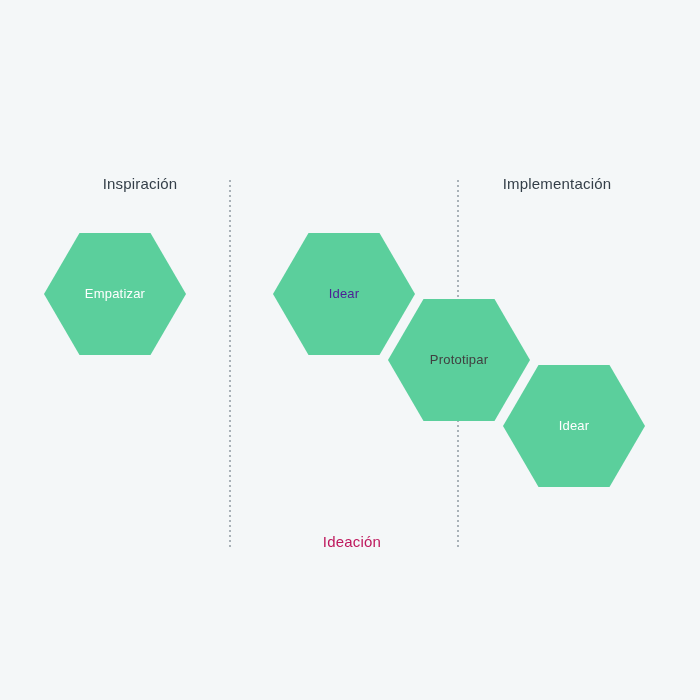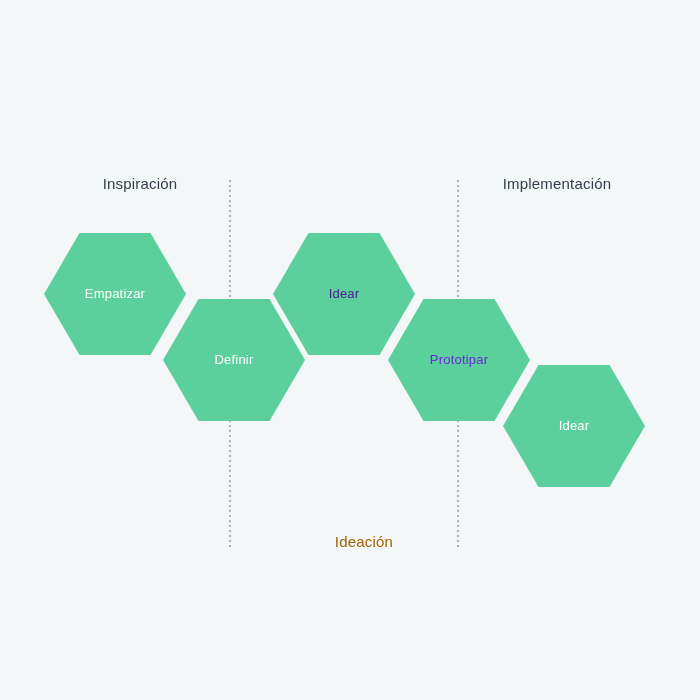--- a/index.html
+++ b/index.html
@@ -68,32 +68,29 @@
 </style>
 </head>
 <body style="background: rgb(244, 247, 248);">
 
 <div id="stage" style="background: rgb(244, 247, 248);">
 
   <div class="divider" style="height: 370px; left: 229px; top: 180px; background-image: linear-gradient(rgb(169, 178, 184) 0px, rgb(169, 178, 184) 2px, rgba(0, 0, 0, 0) 2px, rgba(0, 0, 0, 0) 5px);"></div>
   <div class="divider" style="height: 370px; left: 457px; top: 180px; background-image: linear-gradient(rgb(169, 178, 184) 0px, rgb(169, 178, 184) 2px, rgba(0, 0, 0, 0) 2px, rgba(0, 0, 0, 0) 5px);"></div>
 
   <div class="phase-label" style="left: 140px; top: 175px; color: rgb(51, 62, 72);">Inspiración</div>
-  <div class="phase-label" style="left: 364px; top: 533px; color: #a16207;">Ideación</div>
+  <div class="phase-label" style="left: 352px; top: 533px; color: #be185d;">Ideación</div>
   <div class="phase-label" style="left: 557px; top: 175px; color: rgb(51, 62, 72);">Implementación</div>
 
   <div class="hex" style="width: 142px; height: 122px; left: 44px; top: 233px; background: rgb(91, 207, 156);">
     <span class="hex-label" style="color: rgb(255, 255, 255);">Empatizar</span>
   </div>
-  <div class="hex" style="width: 142px; height: 122px; left: 163px; top: 299px; background: rgb(91, 207, 156);">
-    <span class="hex-label" style="color: rgb(255, 255, 255);">Definir</span>
-  </div>
   <div class="hex" style="width: 142px; height: 122px; left: 273px; top: 233px; background: rgb(91, 207, 156);">
     <span class="hex-label" style="color: #4c1d95;">Idear</span>
   </div>
   <div class="hex" style="width: 142px; height: 122px; left: 388px; top: 299px; background: rgb(91, 207, 156);">
-    <span class="hex-label" style="color: #6d28d9;">Prototipar</span>
+    <span class="hex-label" style="color: #404040;">Prototipar</span>
   </div>
   <div class="hex" style="width: 142px; height: 122px; left: 503px; top: 365px; background: rgb(91, 207, 156);">
     <span class="hex-label" style="color: rgb(255, 255, 255);">Idear</span>
   </div>
 
 </div>
 
 </body></html>

